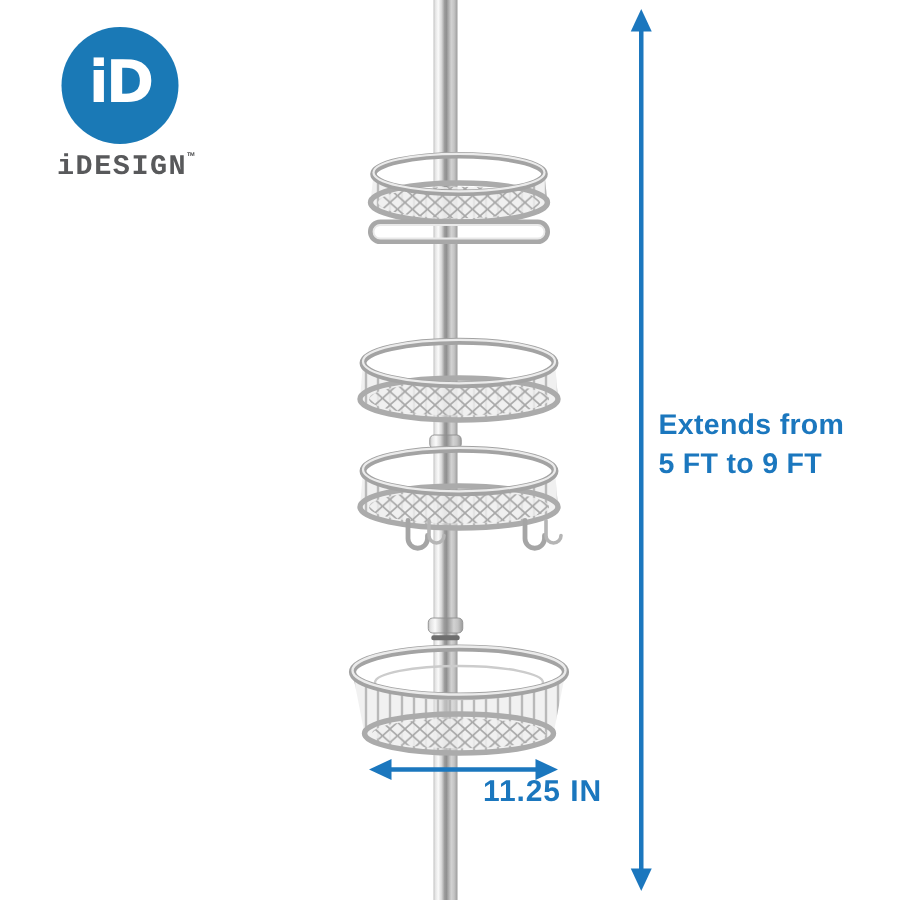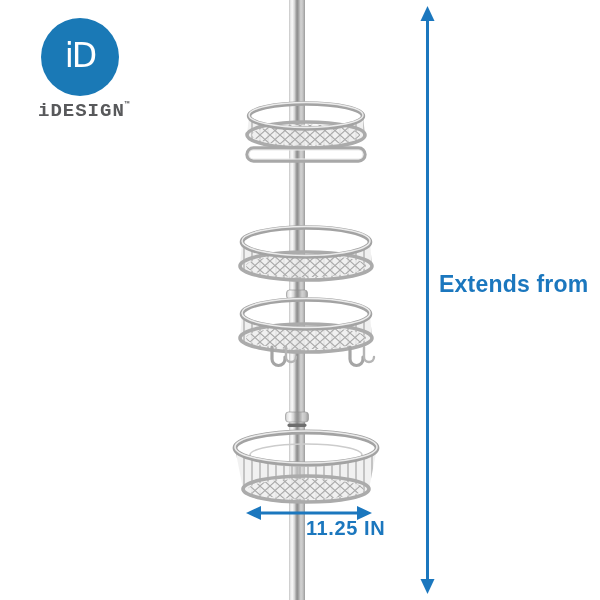--- a/index.html
+++ b/index.html
@@ -8,36 +8,36 @@
     font-family:"Liberation Sans",sans-serif;
   }
   .stage svg{position:absolute;left:0;top:0;}
   
   .logo{position:absolute;left:38px;top:18px;width:130px;}
   .logo-circle{
     width:78px;height:78px;border-radius:50%;background:#1a79b6;margin-left:3px;
     display:flex;align-items:center;justify-content:center;
   }
   .logo-monogram{
-    color:#ffffff;font-weight:normal;font-size:33px;letter-spacing:-2px;
+    color:#ffffff;font-weight:bold;font-size:39px;letter-spacing:-2px;
     font-family:"DejaVu Sans",sans-serif;transform:translateY(-2px);
   }
   .brand-line{
     margin-top:4px;color:#58595b;font-weight:bold;font-size:19px;letter-spacing:1px;
     font-family:Liberation Mono, monospace;white-space:nowrap;
   }
   .brand-line sup{font-size:8px;font-weight:bold;vertical-align:9px;letter-spacing:0;}
   
   .ext-label{
-    position:absolute;left:439px;top:271px;color:#1b77be;font-size:23px;line-height:26px;
+    position:absolute;left:439px;top:271px;color:#1b77be;font-size:19px;line-height:26px;
     font-weight:bold;letter-spacing:0.2px;
   }
   .hdim-label{
     position:absolute;left:306px;top:517px;color:#1b77be;font-size:20px;
-    font-weight:bold;letter-spacing:0.6px;white-space:nowrap;
+    font-weight:bold;letter-spacing:0.6px;white-space:nowrap;padding-left:16px;
   }
 </style>
 </head>
 <body>
 
 <div class="stage">
 
   <svg width="600" height="600" viewBox="0 0 600 600">
     <defs>
       <linearGradient id="poleGrad" x1="0" y1="0" x2="1" y2="0">
@@ -132,17 +132,18 @@
 
   <div class="logo">
     <div class="logo-circle">
       <span class="logo-monogram">iD</span>
     </div>
     <div class="brand-line"><span>iDESIGN</span><sup>™</sup></div>
   </div>
 
   <div class="ext-label">
     <div>Extends from</div>
+    <div>5 FT to 9 FT</div>
   </div>
 
   <div class="hdim-label">11.25 IN</div>
 
 </div>
 
 </body></html>

